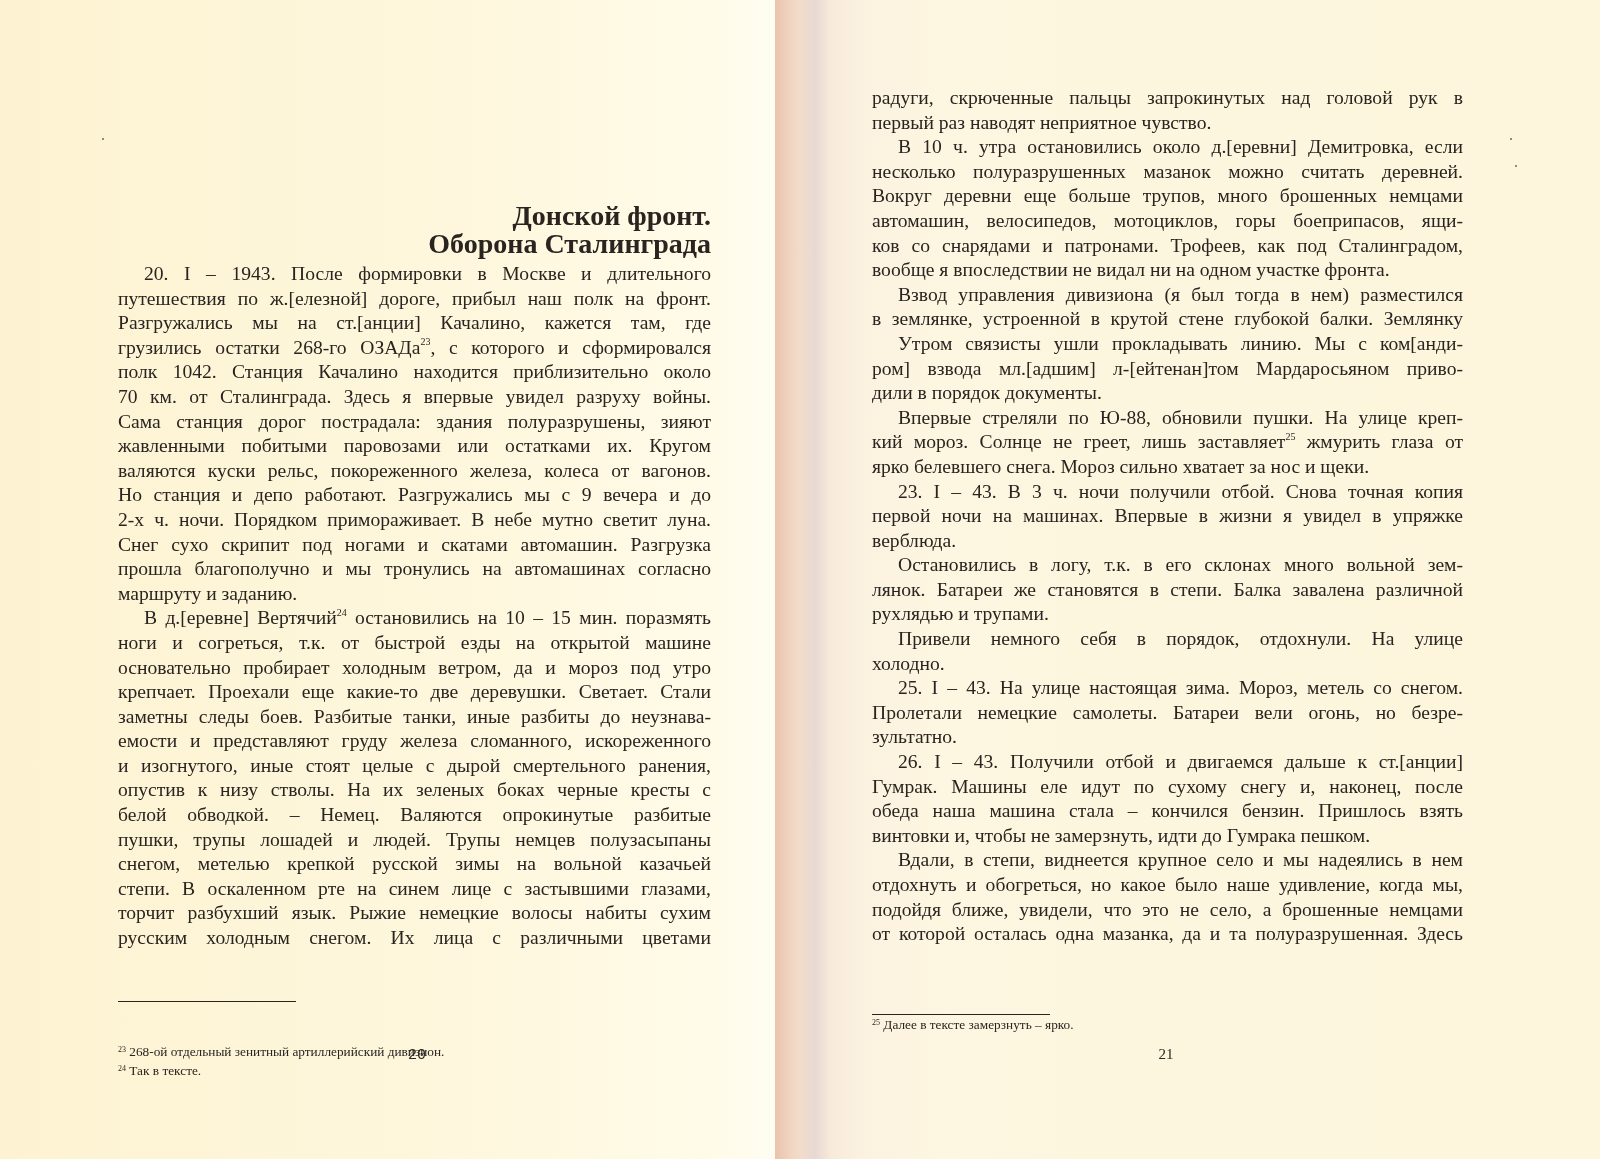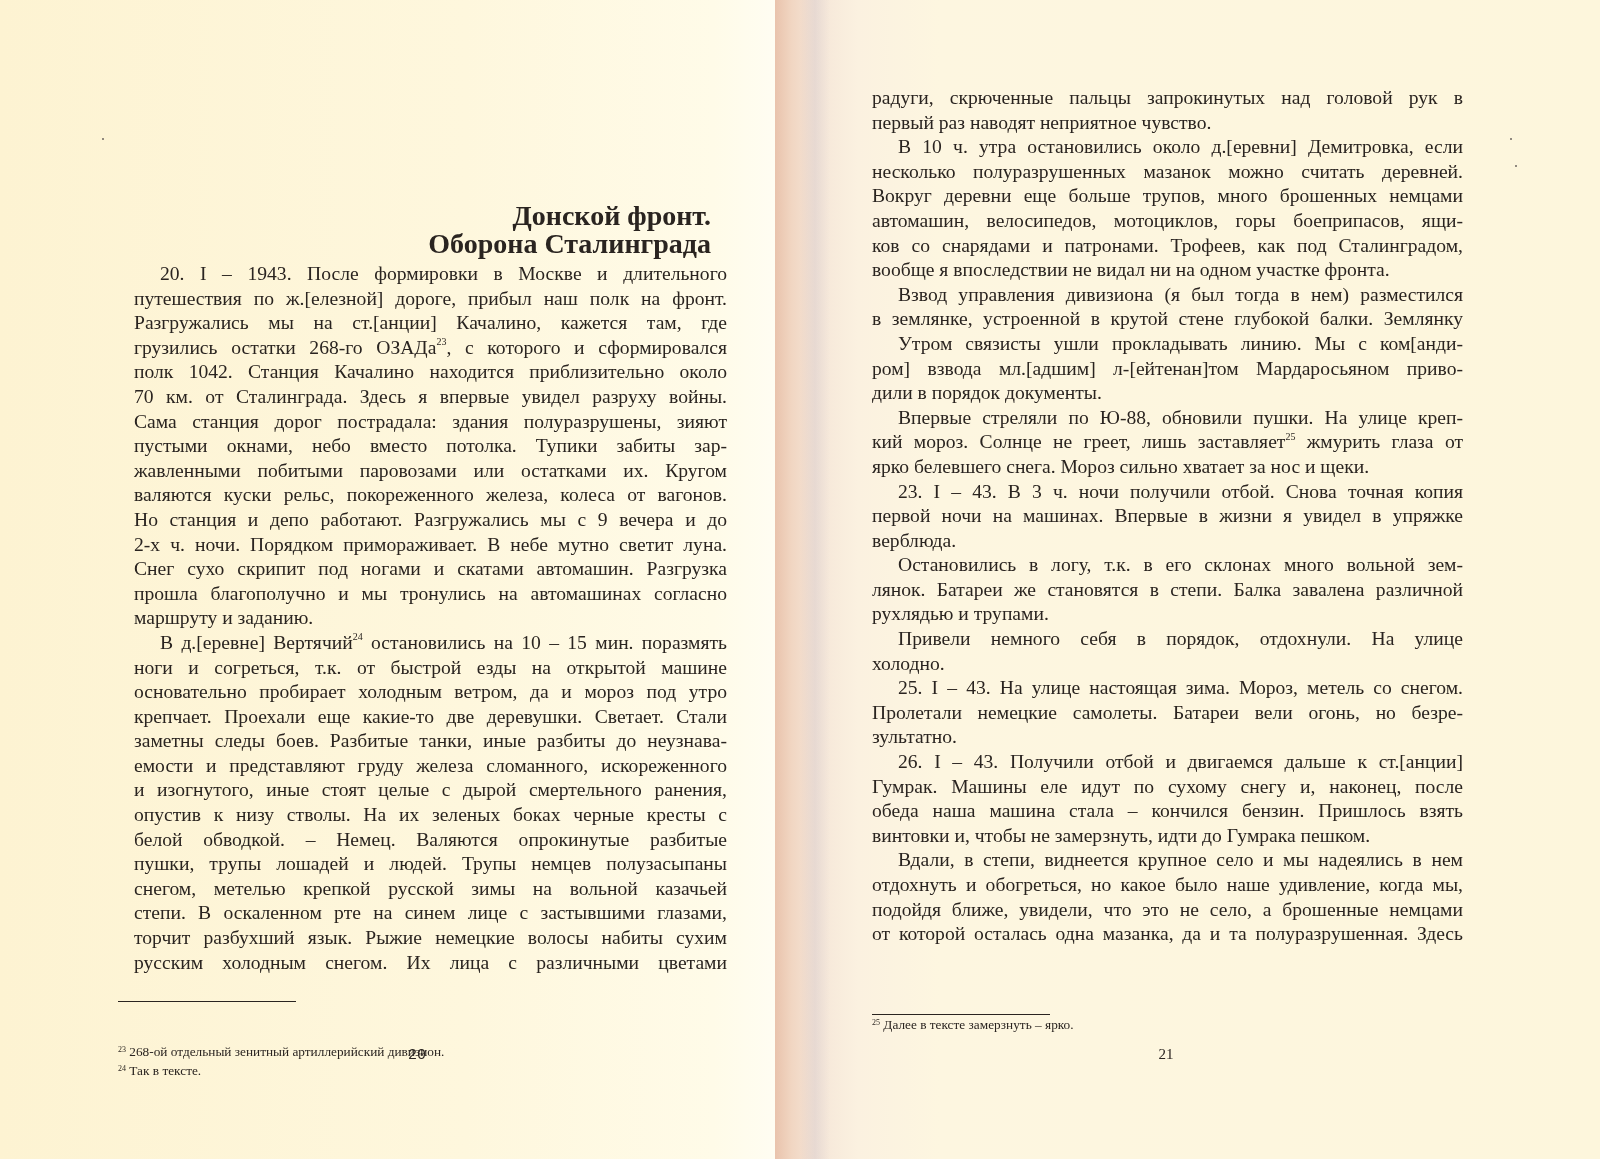--- a/index.html
+++ b/index.html
@@ -45,21 +45,20 @@
   }
   .text-block {
     position: absolute;
     font-size: 19.6px;
     line-height: 24.6px;
   }
   .left-text {
     left: 118px;
     top: 262px;
     width: 593px;
-    margin-left: 16px;
   }
   .right-text {
     left: 872px;
     top: 86px;
     width: 591px;
   }
   .line {
     display: block;
     white-space: nowrap;
     text-align: justify;
@@ -130,21 +129,20 @@
       <div>Оборона Сталинграда</div>
     </div>
     <div class="text-block left-text" id="left-text">
         <div class="line indent"><span>20. I – 1943. После формировки в Москве и длительного</span></div>
         <div class="line"><span>путешествия по ж.[елезной] дороге, прибыл наш полк на фронт.</span></div>
         <div class="line"><span>Разгружались мы на ст.[анции] Качалино, кажется там, где</span></div>
         <div class="line"><span>грузились остатки 268-го ОЗАДа</span><sup>23</sup><span>, с которого и сформировался</span></div>
         <div class="line"><span>полк 1042. Станция Качалино находится приблизительно около</span></div>
         <div class="line"><span>70 км. от Сталинграда. Здесь я впервые увидел разруху войны.</span></div>
         <div class="line"><span>Сама станция дорог пострадала: здания полуразрушены, зияют</span></div>
-        <div class="line"><span>пустыми окнами, небо вместо потолка. Тупики забиты зар-</span></div>
         <div class="line"><span>жавленными побитыми паровозами или остатками их. Кругом</span></div>
         <div class="line"><span>валяются куски рельс, покореженного железа, колеса от вагонов.</span></div>
         <div class="line"><span>Но станция и депо работают. Разгружались мы с 9 вечера и до</span></div>
         <div class="line"><span>2-х ч. ночи. Порядком примораживает. В небе мутно светит луна.</span></div>
         <div class="line"><span>Снег сухо скрипит под ногами и скатами автомашин. Разгрузка</span></div>
         <div class="line"><span>прошла благополучно и мы тронулись на автомашинах согласно</span></div>
         <div class="line last"><span>маршруту и заданию.</span></div>
         <div class="line indent"><span>В д.[еревне] Вертячий</span><sup>24</sup><span> остановились на 10 – 15 мин. поразмять</span></div>
         <div class="line"><span>ноги и согреться, т.к. от быстрой езды на открытой машине</span></div>
         <div class="line"><span>основательно пробирает холодным ветром, да и мороз под утро</span></div>

